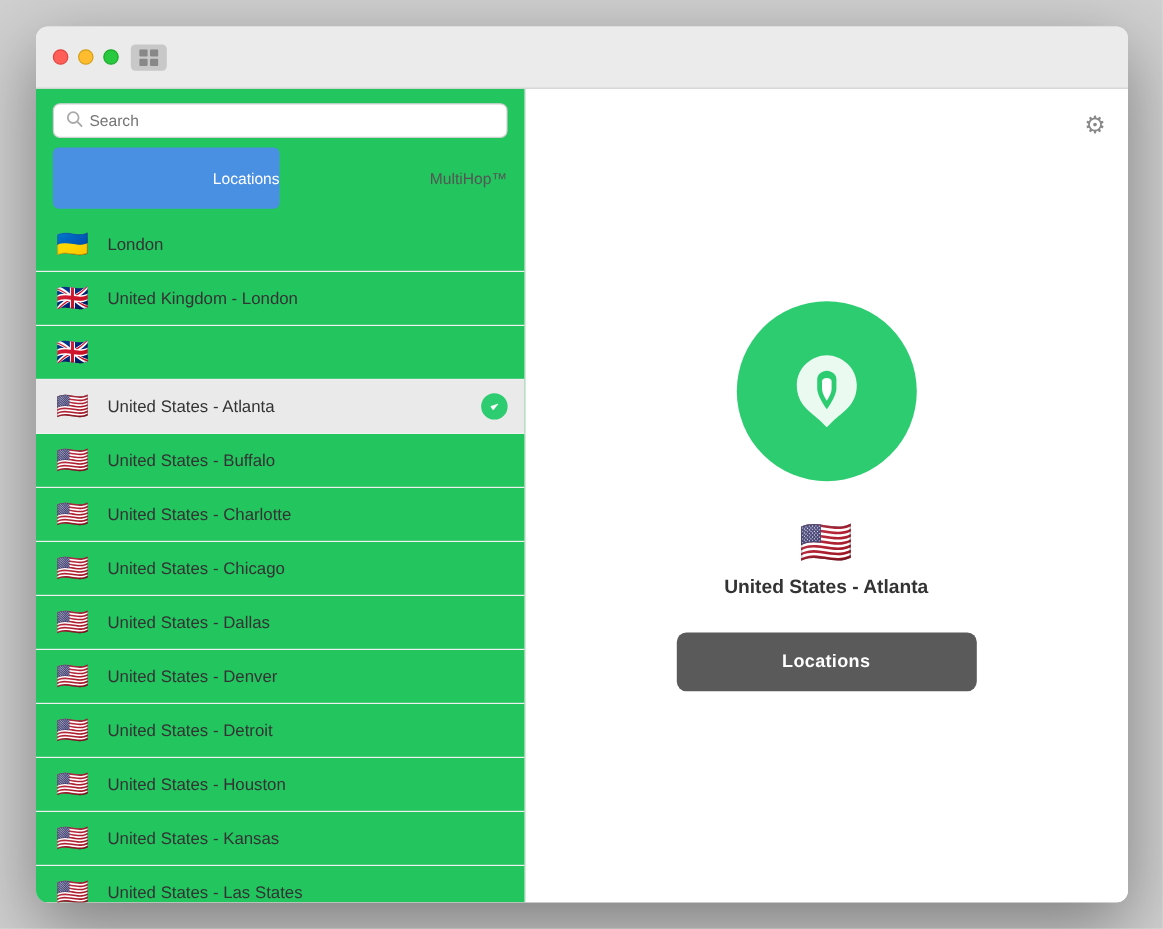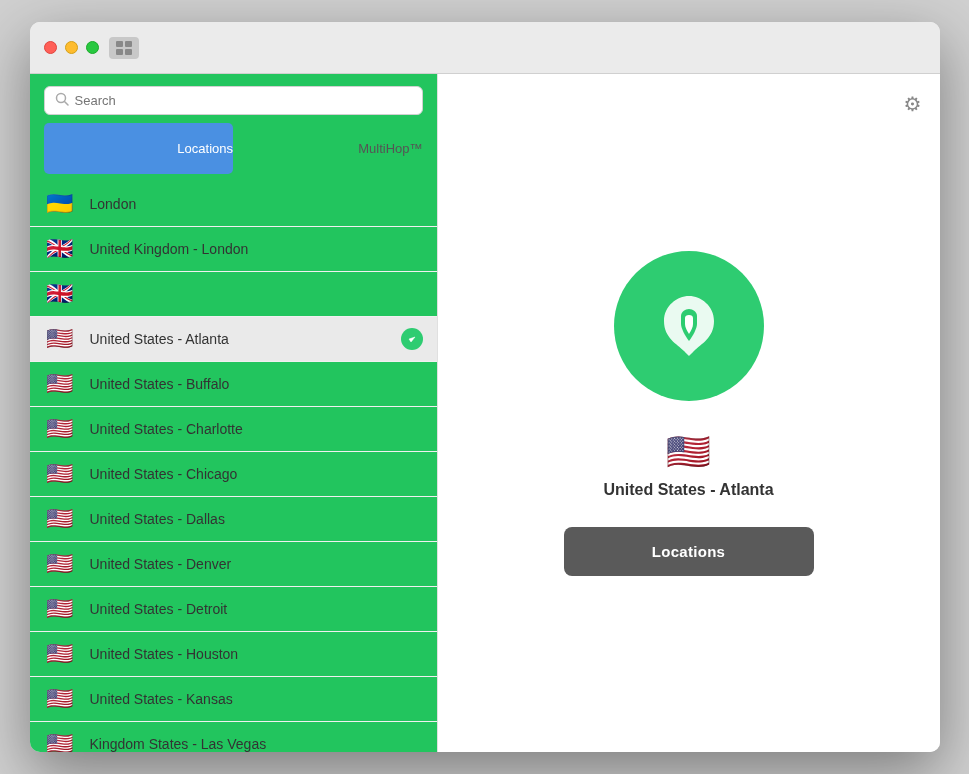--- a/index.html
+++ b/index.html
@@ -316,21 +316,21 @@
           <div class="location-item">
             <span class="flag">🇺🇸</span>
             <span class="location-name">United States - Houston</span>
           </div>
           <div class="location-item">
             <span class="flag">🇺🇸</span>
             <span class="location-name">United States - Kansas</span>
           </div>
           <div class="location-item">
             <span class="flag">🇺🇸</span>
-            <span class="location-name">Kingdom States - Las Vegas</span>
+            <span class="location-name">United States - Las States</span>
           </div>
           <div class="location-item"></div>
         </div>
     </div>
 
     <div class="right-panel">
       <button class="gear-btn">⚙</button>
 
       <div class="vpn-logo-circle">
         <svg class="vpn-logo-svg" viewBox="0 0 80 80" fill="none" xmlns="http://www.w3.org/2000/svg">

